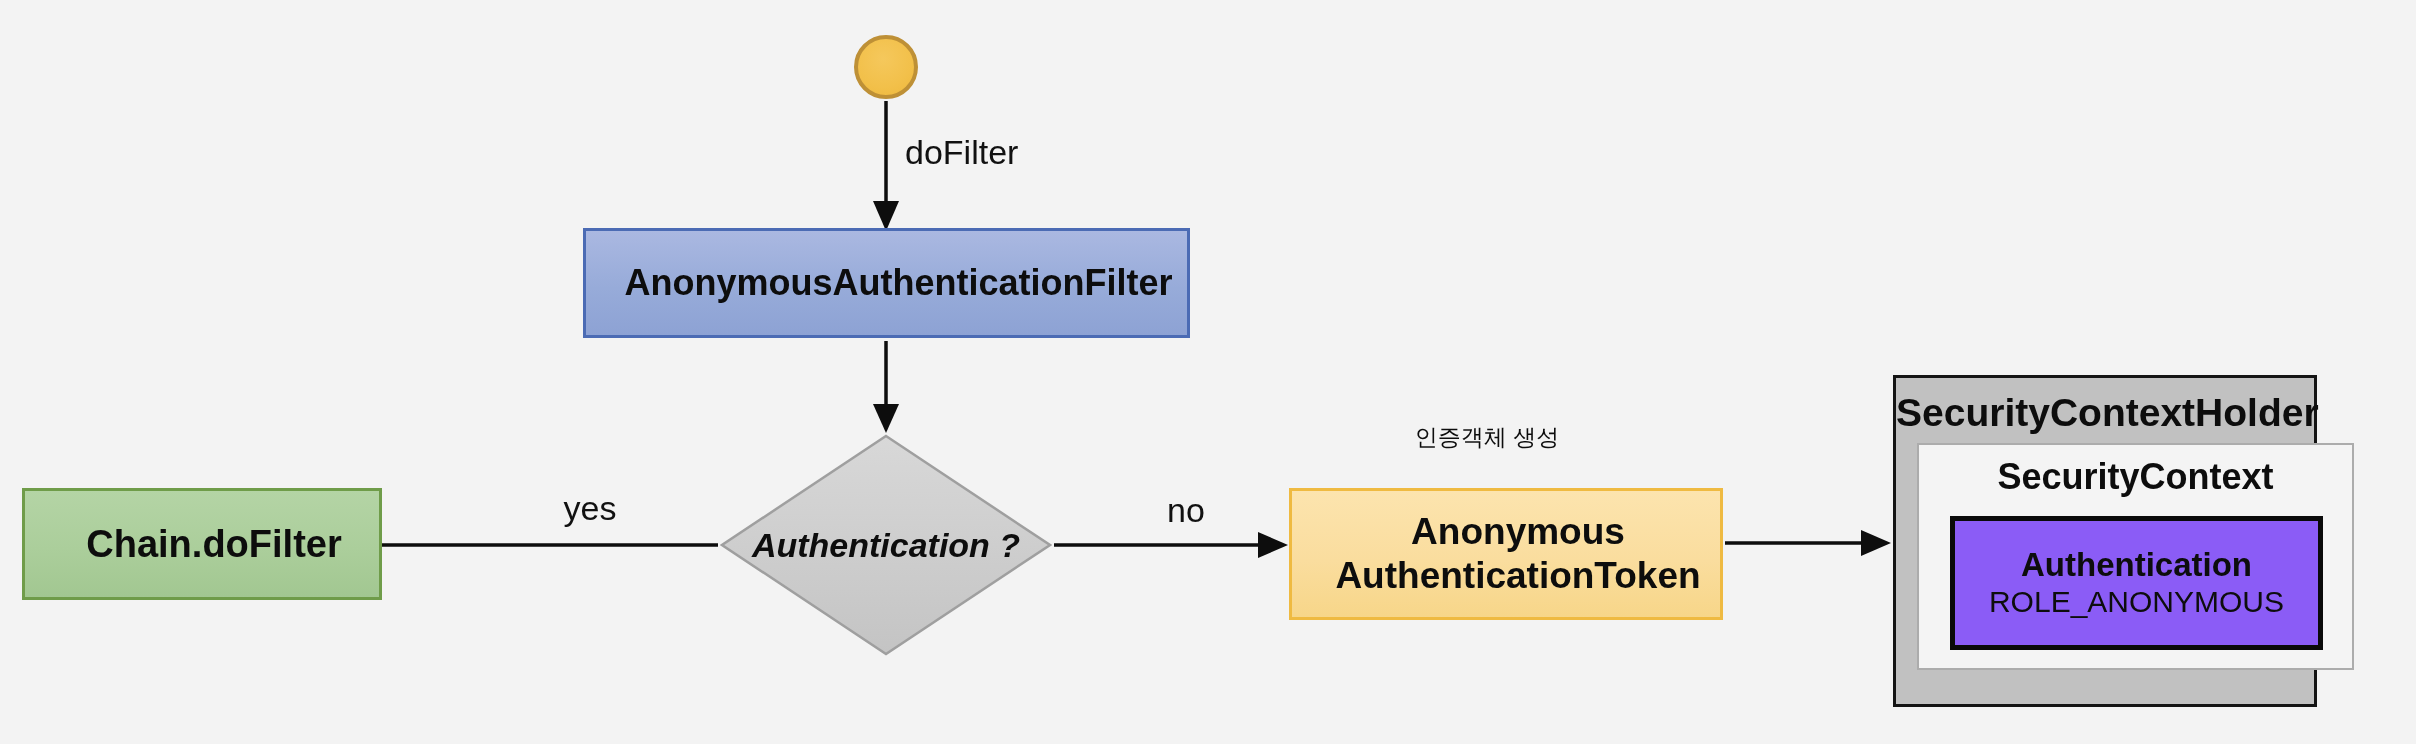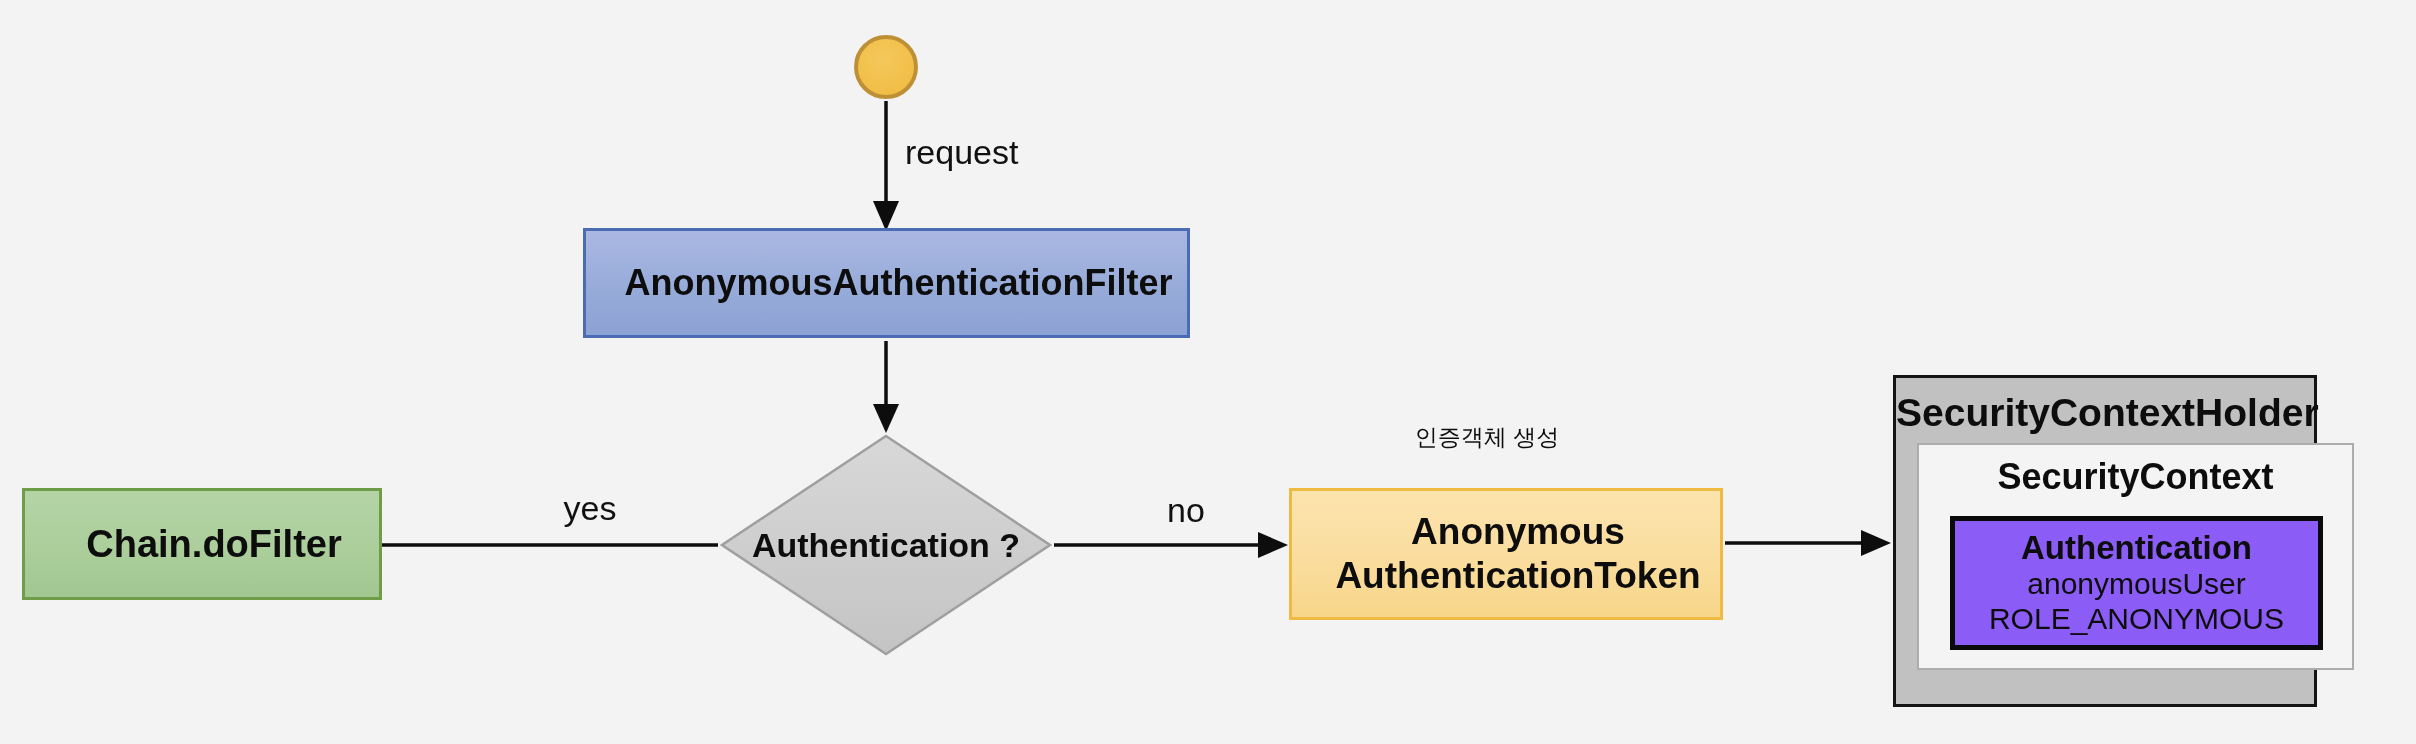--- a/index.html
+++ b/index.html
@@ -39,21 +39,21 @@
   }
   
   #filter-box{
     left:583px;top:228px;width:607px;height:110px;
     background:linear-gradient(180deg,#aab8e1 0%, #97abd9 55%, #8da2d4 100%);
     border:3px solid #4b6bb4;
     font-size:36px;
   }
   
   #decision{
-    position:absolute;left:720px;top:434px;width:332px;height:222px;
+    position:absolute;left:720px;top:434px;width:332px;height:222px;font-style:italic;
   }
   #decision svg{position:absolute;left:0;top:0;}
   #decision .node-label{
     position:absolute;left:0;top:0;width:100%;height:100%;
     display:flex;align-items:center;justify-content:center;
     font-size:34px;
   }
   
   #chain-box{
     left:22px;top:488px;width:360px;height:112px;
@@ -134,21 +134,21 @@
     <g>
       <line x1="1054" y1="545" x2="1260" y2="545"></line>
       <polygon class="head" points="1258,532 1258,558 1288,545"></polygon>
     </g>
     <g>
       <line x1="1725" y1="543" x2="1863" y2="543"></line>
       <polygon class="head" points="1861,530 1861,556 1891,543"></polygon>
     </g>
   </svg>
 
-  <div class="edge-label" id="request-label">request</div>
+  <div class="edge-label" id="request-label">doFilter</div>
   <div class="edge-label" id="yes-label">yes</div>
   <div class="edge-label" id="no-label">no</div>
 
   <div class="node" id="start"></div>
 
   <div class="node node-label" id="filter-box">AnonymousAuthenticationFilter</div>
 
   <div id="decision">
     <svg width="332" height="222" viewBox="0 0 332 222">
       <defs>
@@ -170,19 +170,18 @@
     <span class="node-label">Anonymous</span>
     <span class="node-label">AuthenticationToken</span>
   </div>
 
   <div id="holder-box">
     <div id="holder-title">SecurityContextHolder</div>
     <div id="context-box">
       <div id="context-title">SecurityContext</div>
       <div id="auth-box">
         <span class="auth-title">Authentication</span>
-        <span class="auth-line">anonymousUser</span>
         <span class="auth-line">ROLE_ANONYMOUS</span>
       </div>
     </div>
   </div>
 
 </div>
 
 </body></html>

